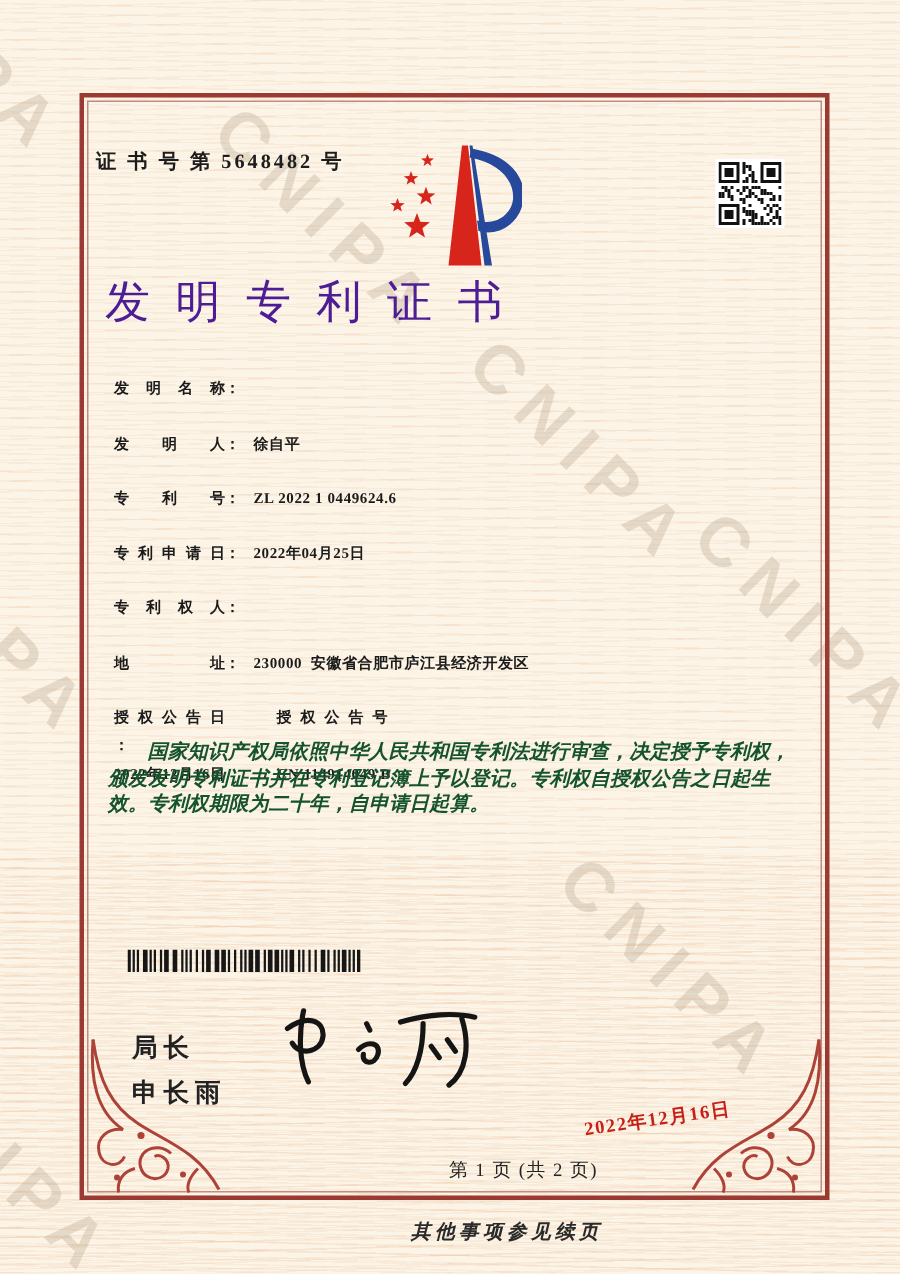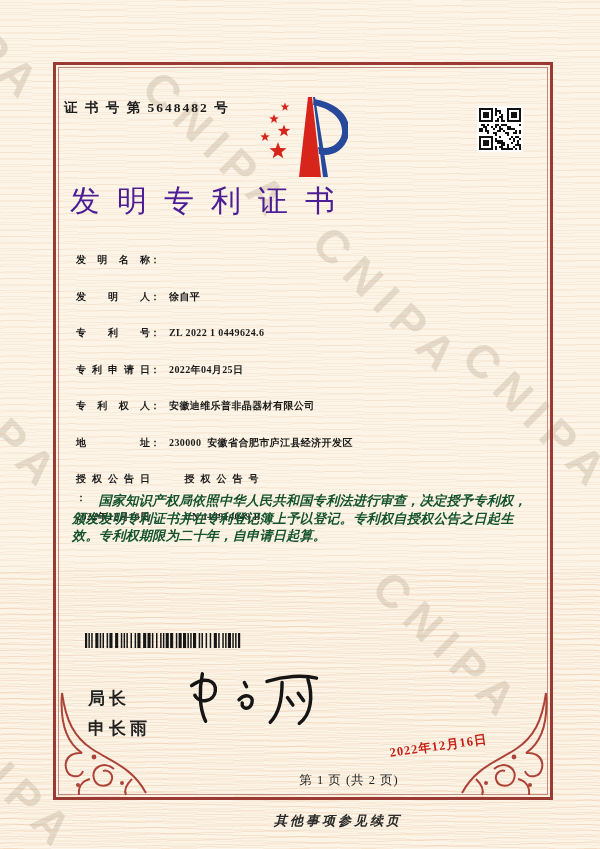--- a/index.html
+++ b/index.html
@@ -263,21 +263,20 @@
       <span class="fvalue">ZL 2022 1 0449624.6</span>
     </div>
     <div class="frow">
       <span class="flabel">专利申请日</span>
         <span class="fcolon">：</span>
       <span class="fvalue">2022年04月25日</span>
     </div>
     <div class="frow">
       <span class="flabel">专利权人</span>
         <span class="fcolon">：</span>
-      <span class="fvalue">安徽迪维乐普非晶器材有限公司</span>
     </div>
     <div class="frow">
       <span class="flabel">地址</span>
         <span class="fcolon">：</span>
       <span class="fvalue">230000  安徽省合肥市庐江县经济开发区</span>
     </div>
     <div class="frow">
       <span class="group">
         <span class="flabel">授权公告日</span>
           <span class="fcolon">：</span>

